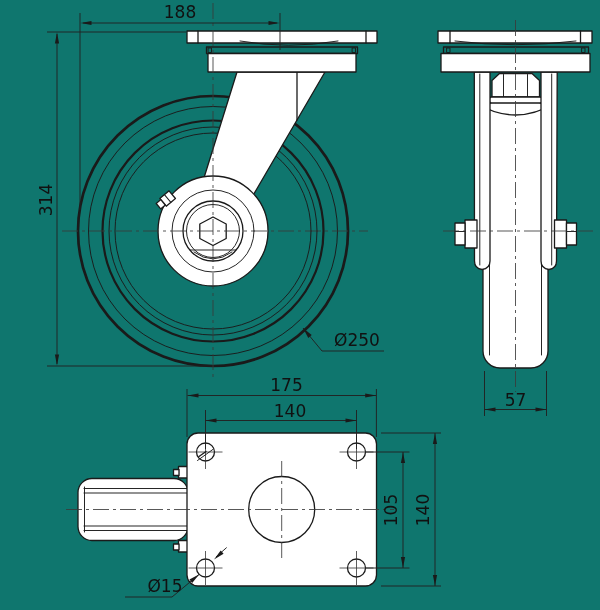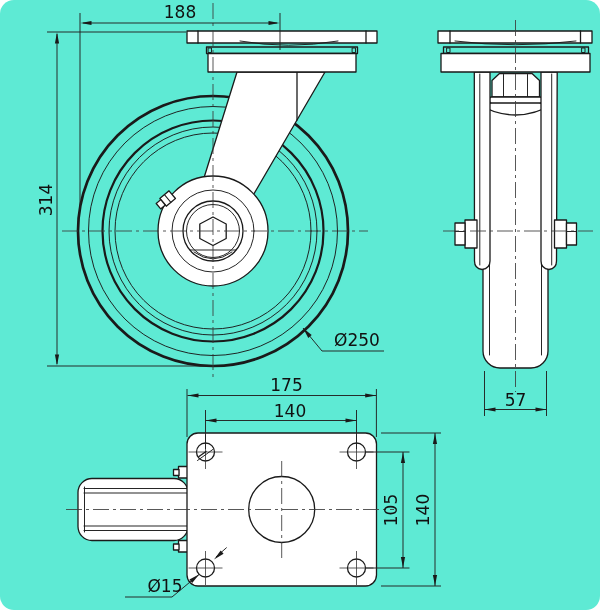--- a/index.html
+++ b/index.html
@@ -1,16 +1,16 @@
 <!DOCTYPE html>
 <html><head>
 <meta charset="utf-8">
 <style>
   html,body{margin:0;padding:0;background:#ffffff;}
-  .stage{width:600px;height:610px;background:#5eead4;position:relative;font-family:"DejaVu Sans",sans-serif;border-radius:14px;}
+  .stage{width:600px;height:610px;background:#0f766e;position:relative;font-family:"DejaVu Sans",sans-serif;}
   svg{display:block;}
   .ln{stroke:#1a1a1a;fill:none;stroke-width:1.3;stroke-linecap:round;stroke-linejoin:round;}
   .bold{stroke-width:2.7;}
   .mid{stroke-width:2.2;}
   .thin{stroke-width:0.95;}
   .white{fill:#ffffff;}
   .dim{stroke:#222222;fill:none;stroke-width:0.95;}
   .cl{stroke:#3a3a3a;fill:none;stroke-width:0.85;stroke-dasharray:16 4 3 4;}
   .cross{stroke:#333333;fill:none;stroke-width:0.8;}
   .arr{fill:#1a1a1a;stroke:none;}

